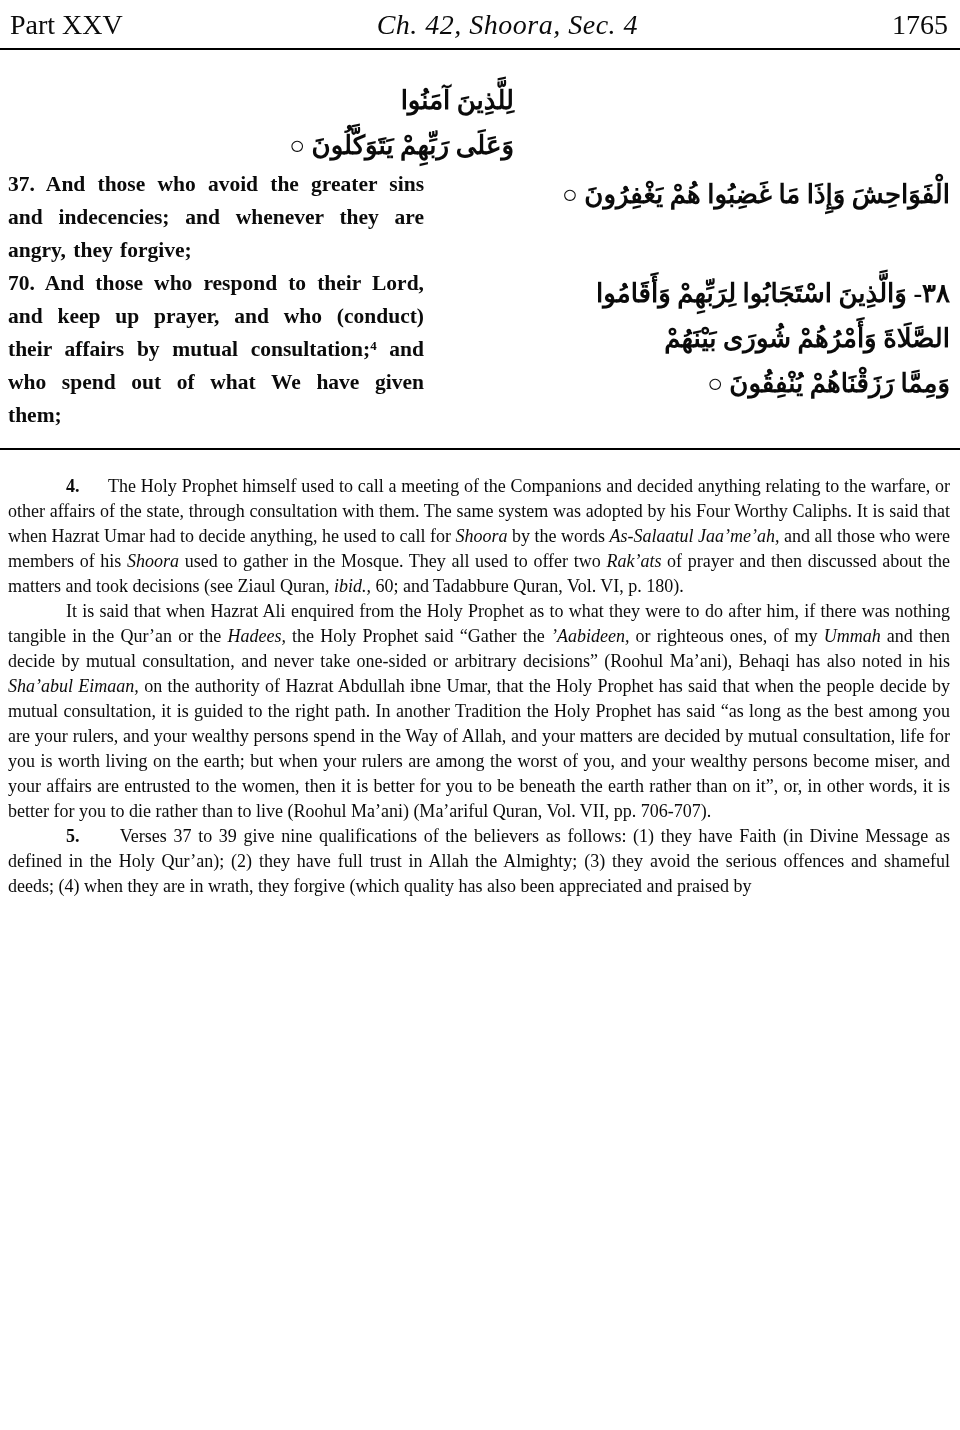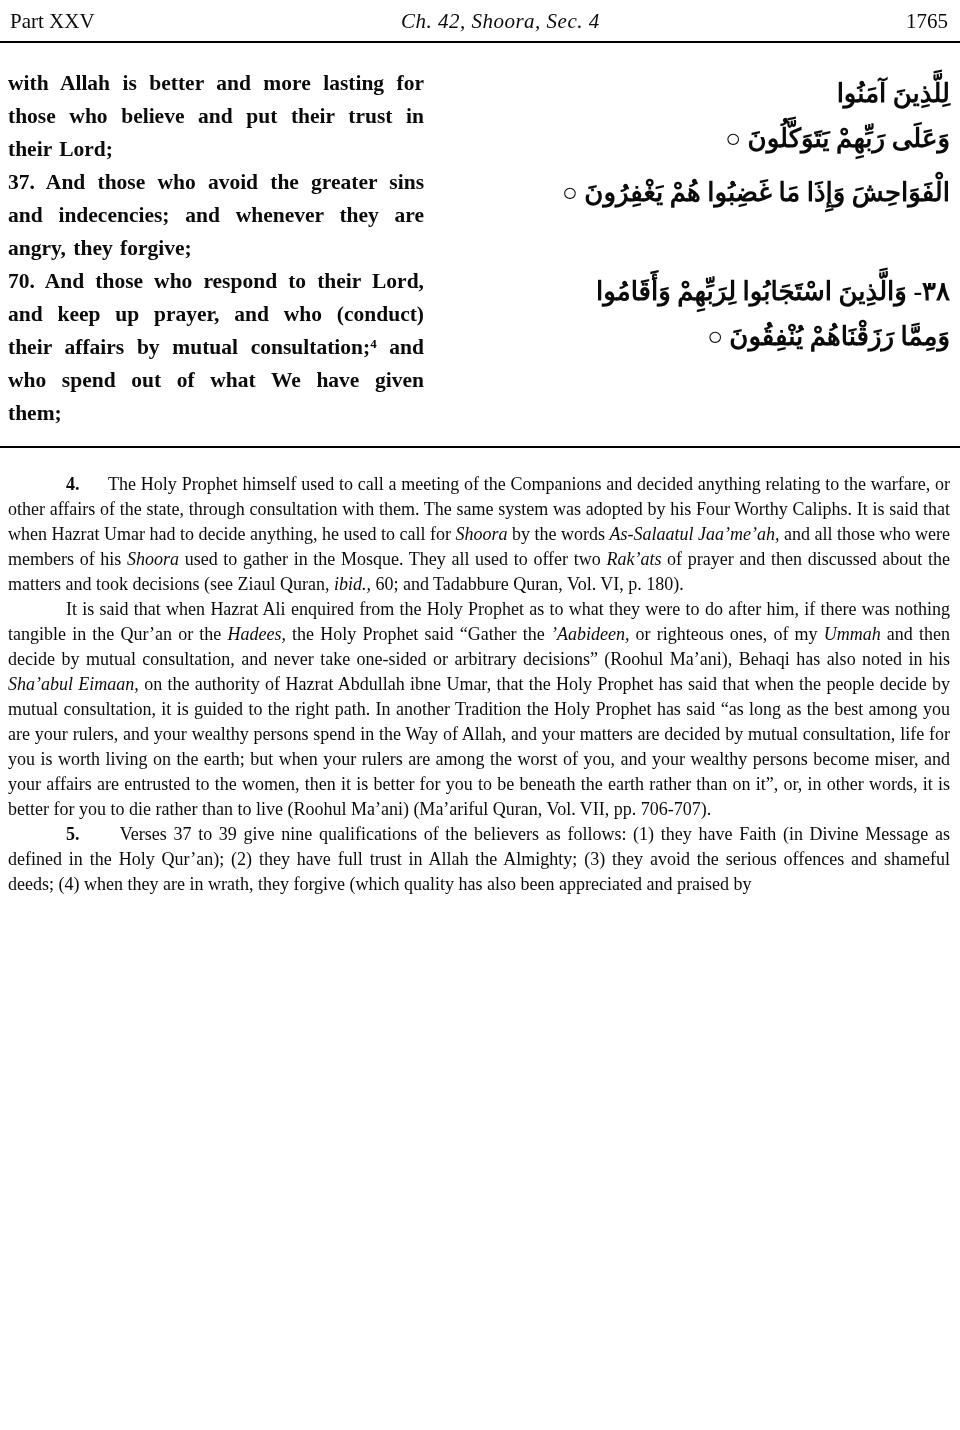--- a/index.html
+++ b/index.html
@@ -16,21 +16,21 @@
   }
   .page {
     width: 960px;
     box-sizing: border-box;
   }
   
   .page-header {
     display: flex;
     justify-content: space-between;
     align-items: baseline;
-    font-size: 21px;
+    font-size: 28px;
     padding: 9px 12px 7px 10px;
     border-bottom: 2px solid #000;
   }
   .page-header .chap {
     font-style: italic;
     letter-spacing: 0.5px;
   }
   
   .verses {
     padding: 0 10px 0 8px;
@@ -92,36 +92,36 @@
 <div class="page">
 
   <header class="page-header">
     <span>Part XXV</span>
     <span class="chap">Ch. 42, Shoora, Sec. 4</span>
     <span>1765</span>
   </header>
 
   <main class="verses" id="verses">
       <div class="verse-row">
-        <p class="verse-english">with Allah is better and more lasting for those who believe and put their trust in their Lord;</p>
         <div class="verse-arabic" dir="rtl" lang="ar">
           <div class="arabic-line">لِلَّذِينَ آمَنُوا</div>
           <div class="arabic-line">وَعَلَى رَبِّهِمْ يَتَوَكَّلُونَ ○</div>
         </div>
       </div>
       <div class="verse-row">
         <p class="verse-english">37.  And those who avoid the greater sins and indecencies; and whenever they are angry, they forgive;</p>
         <div class="verse-arabic" dir="rtl" lang="ar">
           <div class="arabic-line">الْفَوَاحِشَ وَإِذَا مَا غَضِبُوا هُمْ يَغْفِرُونَ ○</div>
         </div>
       </div>
       <div class="verse-row">
         <p class="verse-english">70.  And those who respond to their Lord, and keep up prayer, and who (conduct) their affairs by mutual consultation;⁴ and who spend out of what We have given them;</p>
         <div class="verse-arabic" dir="rtl" lang="ar">
           <div class="arabic-line">٣٨- وَالَّذِينَ اسْتَجَابُوا لِرَبِّهِمْ وَأَقَامُوا</div>
+          <div class="arabic-line">الصَّلَاةَ وَأَمْرُهُمْ شُورَى بَيْنَهُمْ</div>
           <div class="arabic-line">وَمِمَّا رَزَقْنَاهُمْ يُنْفِقُونَ ○</div>
         </div>
       </div>
     </main>
 
   <hr class="divider">
 
   <section class="footnotes" id="footnotes">
       <p class="footnote-para indent"><span class="b ">4.</span><span>&nbsp;&nbsp;&nbsp;&nbsp;&nbsp;&nbsp;The Holy Prophet himself used to call a meeting of the Companions and decided anything relating to the warfare, or other affairs of the state, through consultation with them. The same system was adopted by his Four Worthy Caliphs. It is said that when Hazrat Umar had to decide anything, he used to call for </span><span class="i">Shoora</span><span> by the words </span><span class="i">As-Salaatul Jaa’me’ah,</span><span> and all those who were members of his </span><span class="i">Shoora</span><span> used to gather in the Mosque. They all used to offer two </span><span class="i">Rak’ats</span><span> of prayer and then discussed about the matters and took decisions (see Ziaul Quran, </span><span class="i">ibid.,</span><span> 60; and Tadabbure Quran, Vol. VI, p. 180).</span></p>
       <p class="footnote-para indent"><span>It is said that when Hazrat Ali enquired from the Holy Prophet as to what they were to do after him, if there was nothing tangible in the Qur’an or the </span><span class="i">Hadees,</span><span> the Holy Prophet said “Gather the </span><span class="i">’Aabideen,</span><span> or righteous ones, of my </span><span class="i">Ummah</span><span> and then decide by mutual consultation, and never take one-sided or arbitrary decisions” (Roohul Ma’ani), Behaqi has also noted in his </span><span class="i">Sha’abul Eimaan,</span><span> on the authority of Hazrat Abdullah ibne Umar, that the Holy Prophet has said that when the people decide by mutual consultation, it is guided to the right path. In another Tradition the Holy Prophet has said “as long as the best among you are your rulers, and your wealthy persons spend in the Way of Allah, and your matters are decided by mutual consultation, life for you is worth living on the earth; but when your rulers are among the worst of you, and your wealthy persons become miser, and your affairs are entrusted to the women, then it is better for you to be beneath the earth rather than on it”, or, in other words, it is better for you to die rather than to live (Roohul Ma’ani) (Ma’ariful Quran, Vol. VII, pp. 706-707).</span></p>

